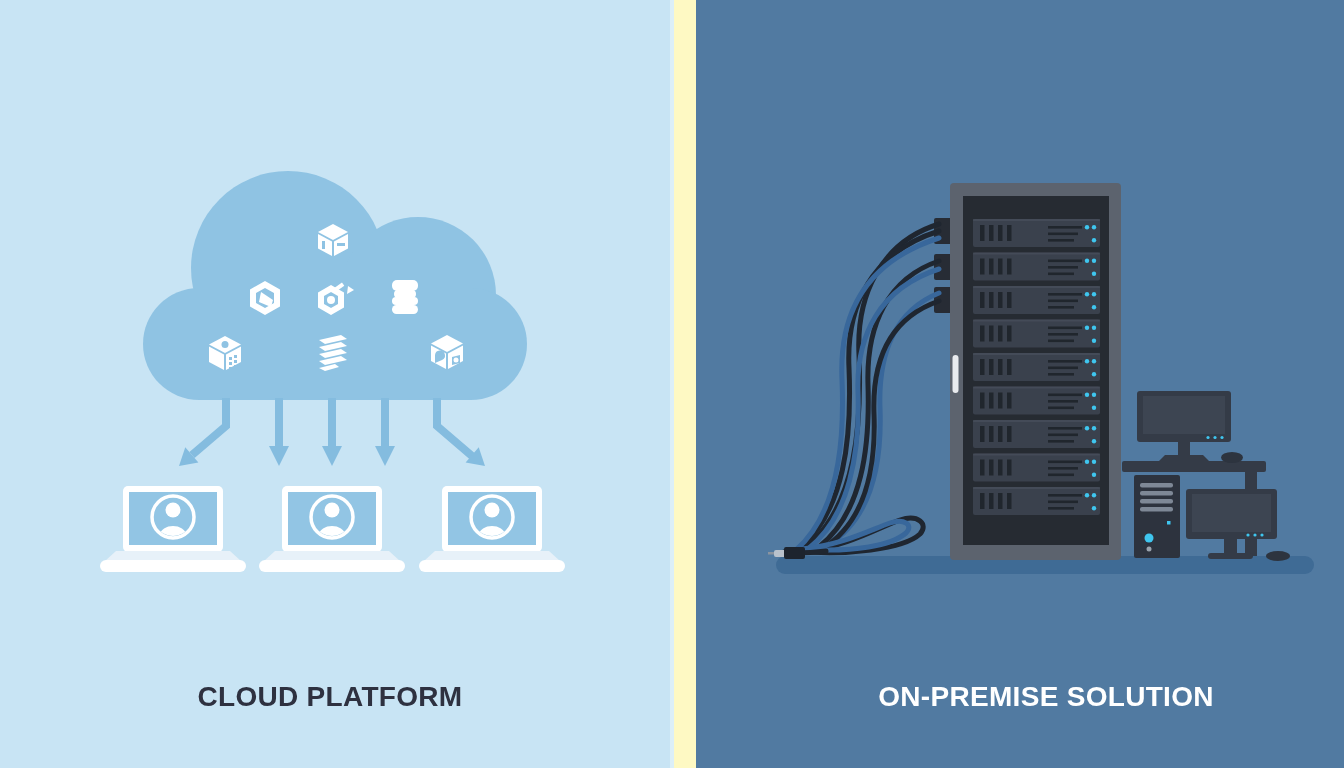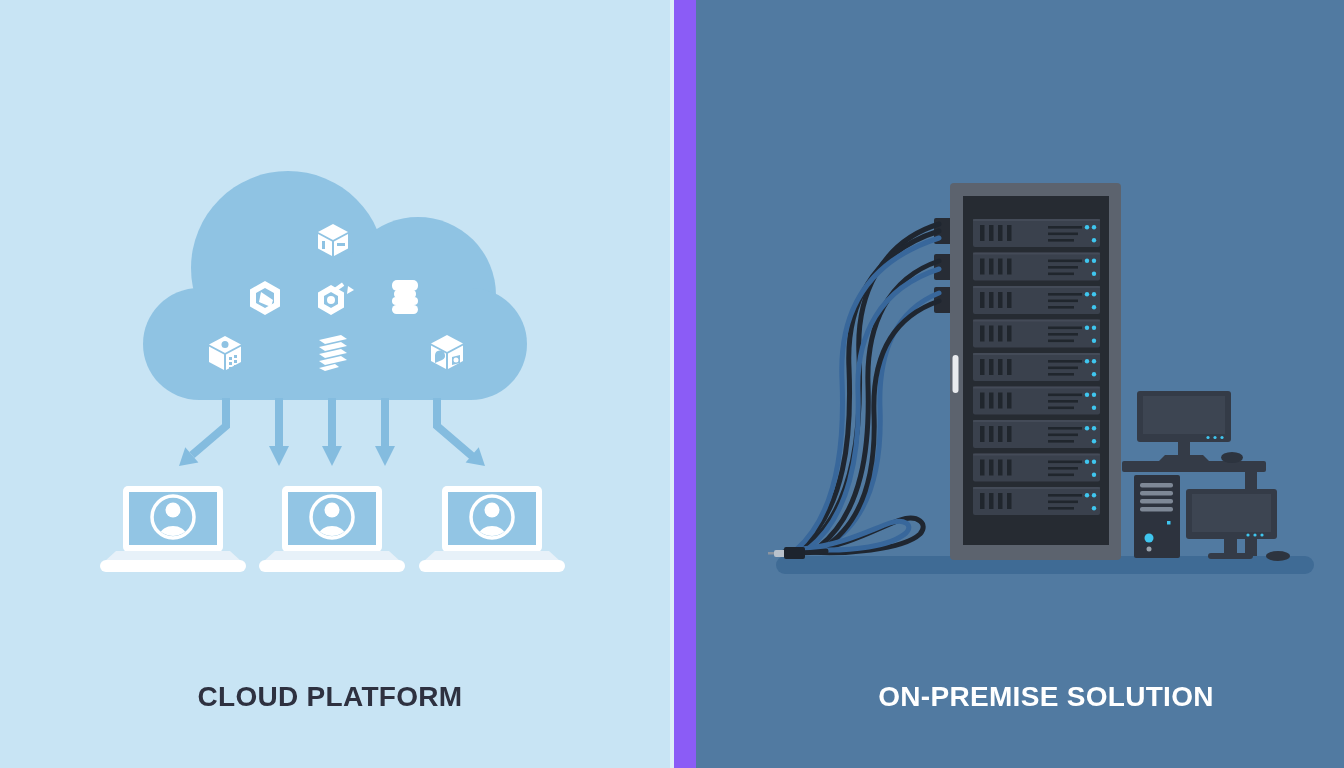--- a/index.html
+++ b/index.html
@@ -1,17 +1,17 @@
 <!DOCTYPE html>
 <html><head>
 <meta charset="utf-8">
 <style>
   html,body{margin:0;padding:0;width:1344px;height:768px;overflow:hidden;
     font-family:"Liberation Sans",sans-serif;}
-  .stage{position:relative;width:1344px;height:768px;background:#8b5cf6;}
+  .stage{position:relative;width:1344px;height:768px;background:#fef9c3;}
   .panel{position:absolute;top:0;height:768px;width:672px;}
   .panel-left{left:0;background:#c8e4f4;}
   .panel-right{left:696px;background:#517aa1;}
   .divider{position:absolute;left:670px;top:0;width:4px;height:768px;background:#dcEFF8;
     background:#dceff8;}
   .illus{position:absolute;left:0;top:0;width:672px;height:768px;display:block;}
   .panel-title{position:absolute;top:681px;left:0;width:672px;text-align:center;
     font-size:28px;font-weight:700;letter-spacing:.3px;line-height:32px;}
   .panel-left .panel-title{color:#2e3140;transform:translateX(-6px);}
   .panel-right .panel-title{color:#ffffff;transform:translateX(14px);}

